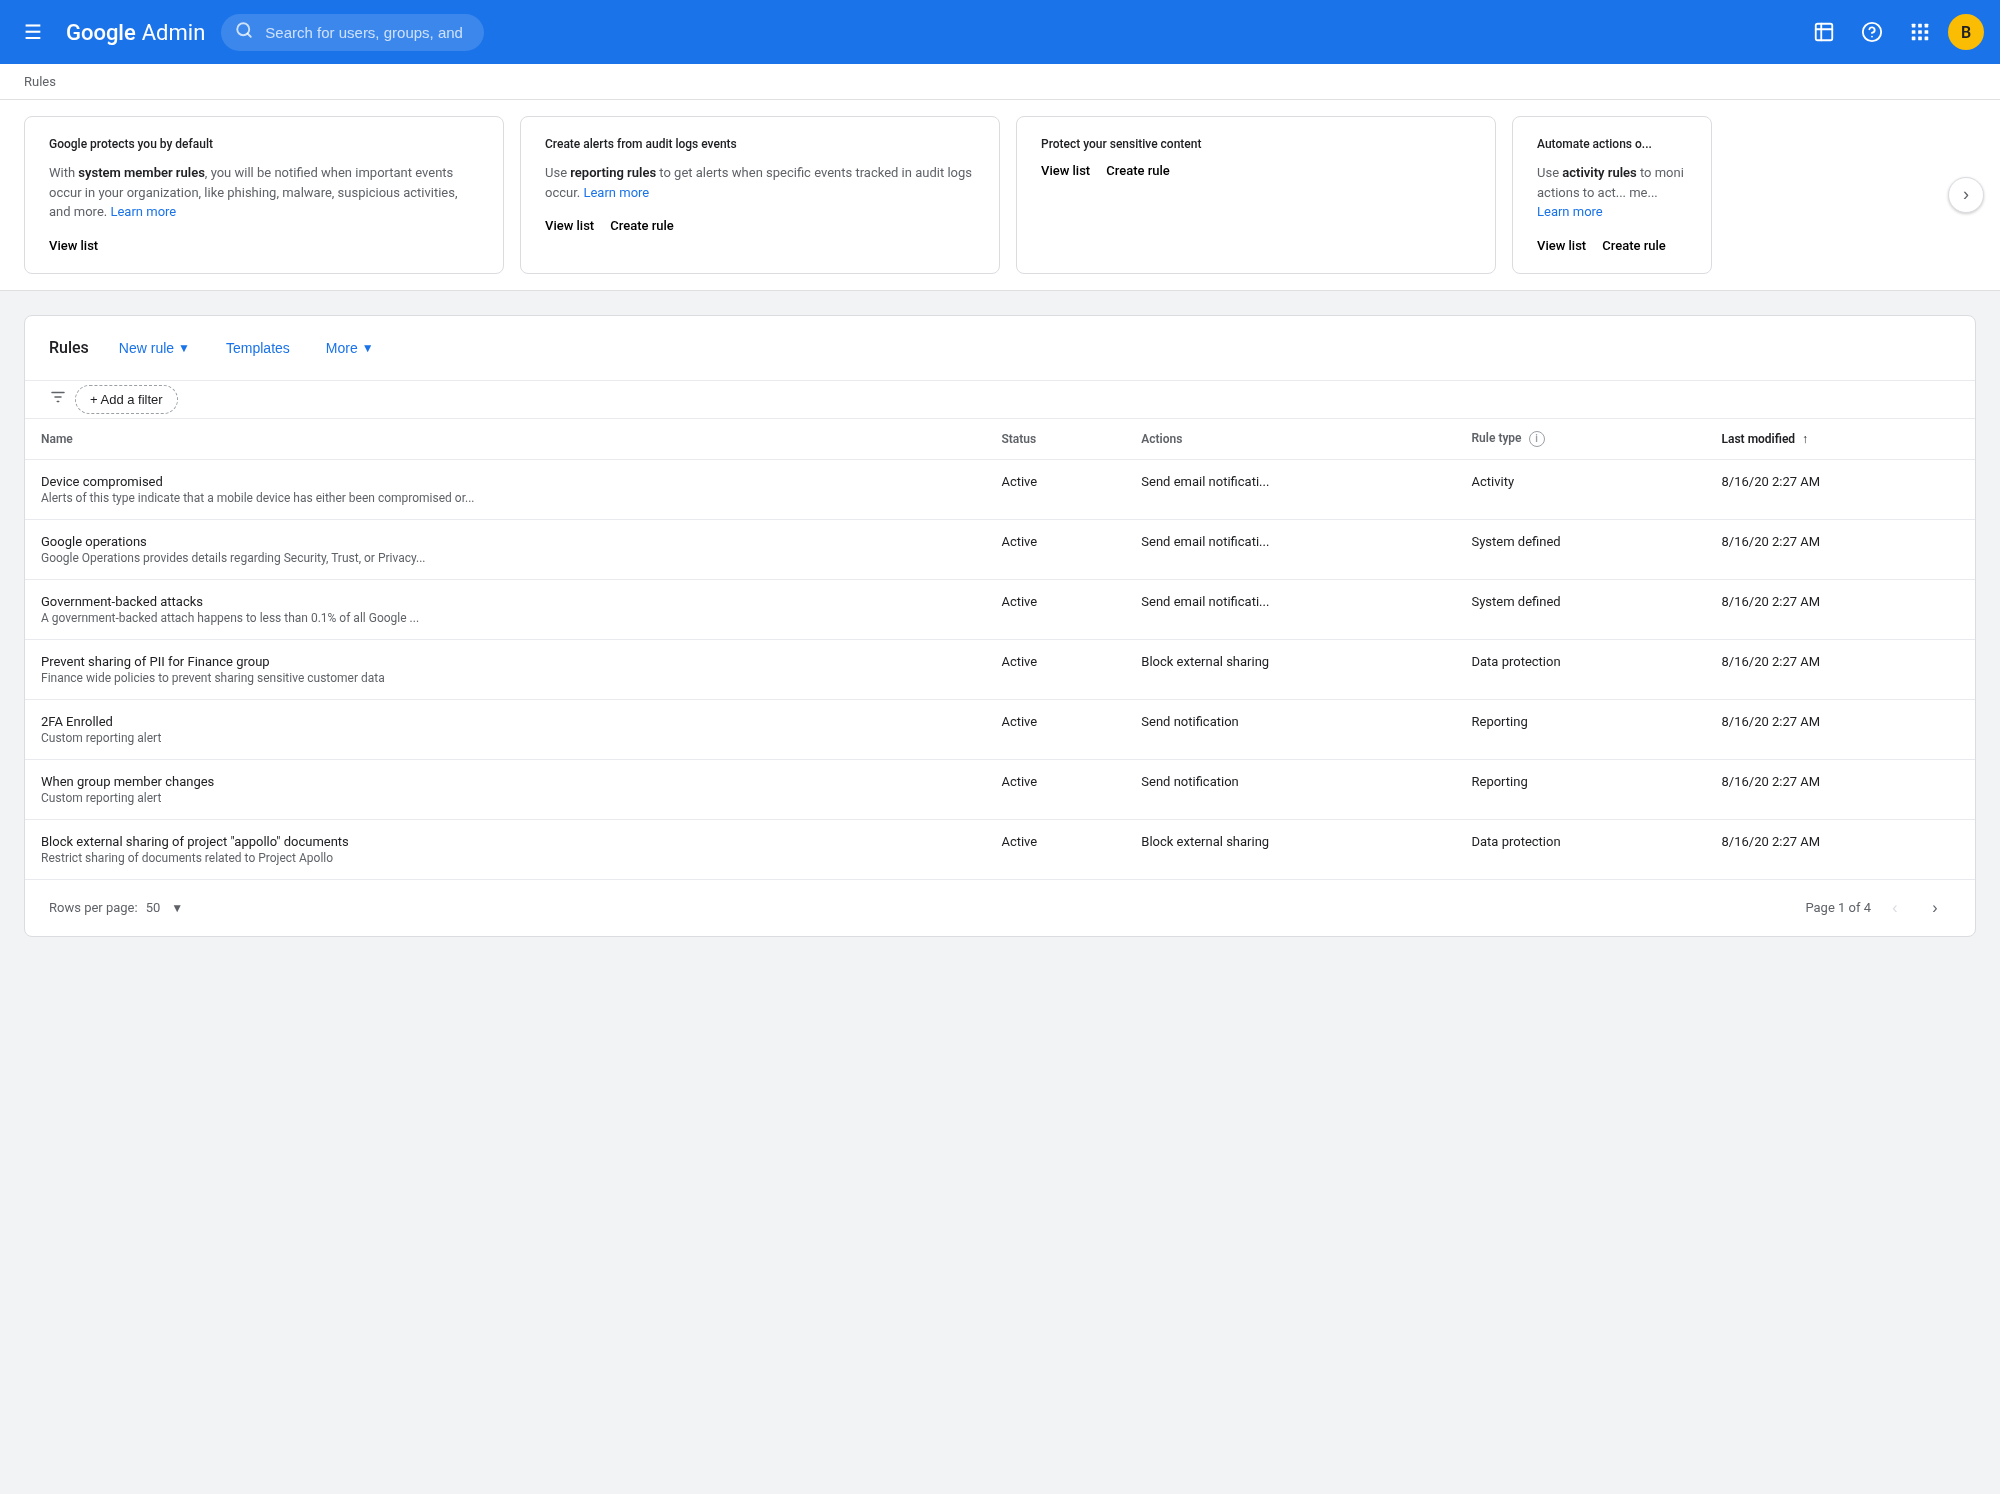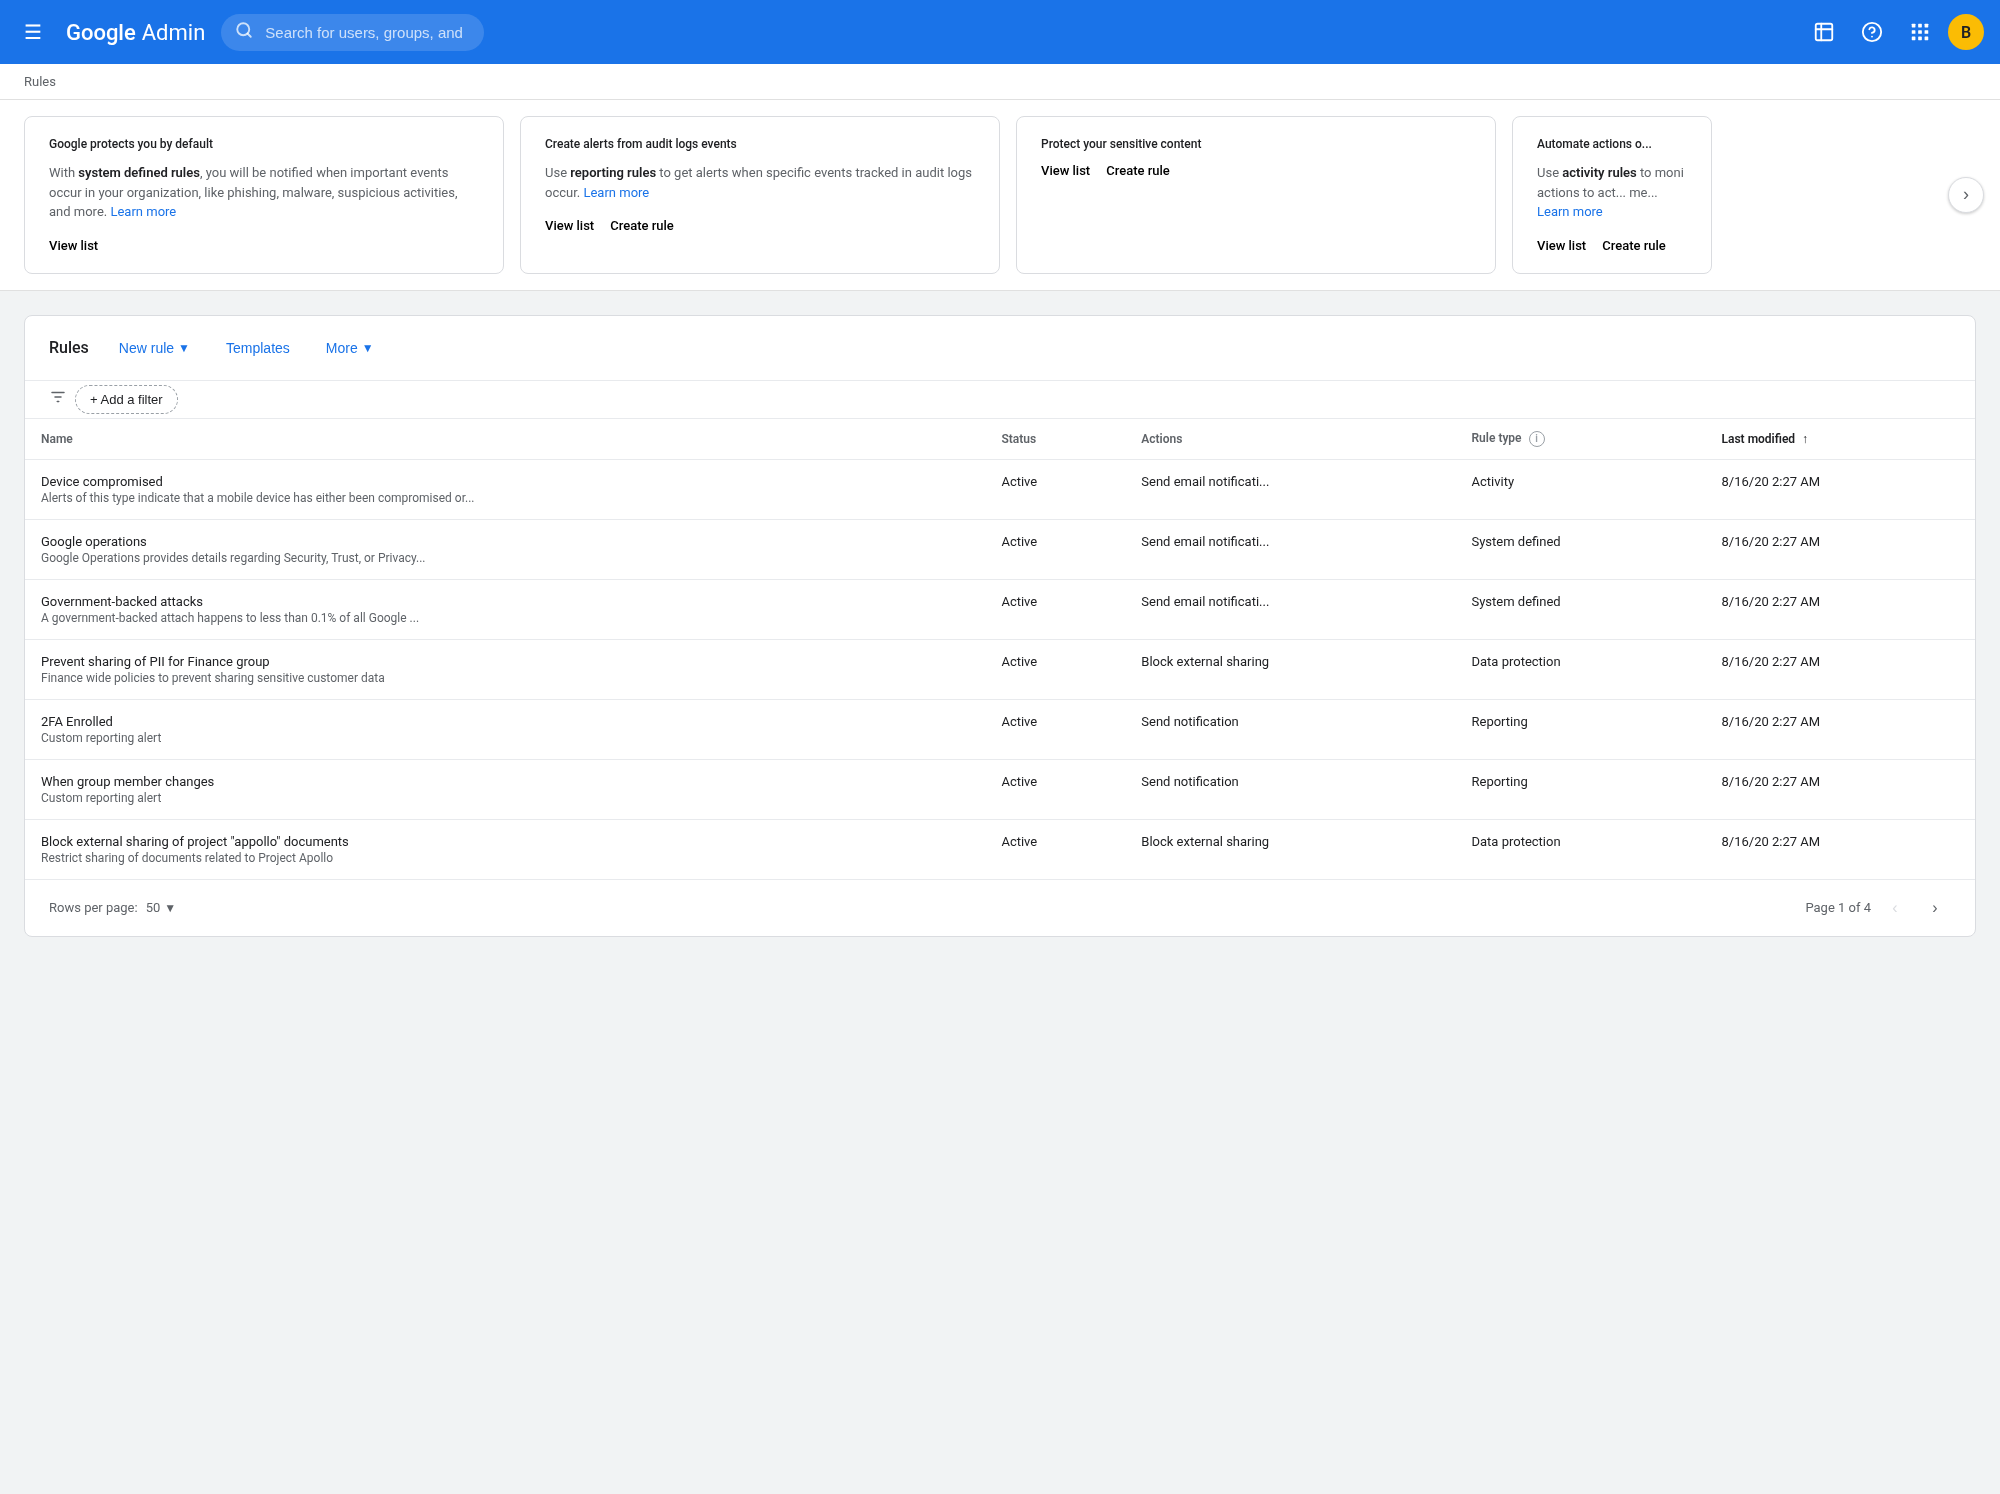--- a/index.html
+++ b/index.html
@@ -273,21 +273,21 @@
     .rows-per-page {
       display: flex;
       align-items: flex-end;
       gap: 8px;
       font-size: 13px;
       color: #5f6368;
     }
     .rows-select {
       display: flex;
       align-items: center;
-      gap: 2px;
+      gap: 9px;
       cursor: pointer;
       font-size: 13px;
     }
     .pagination {
       display: flex;
       align-items: center;
       gap: 8px;
       font-size: 13px;
       color: #5f6368;
     }
@@ -355,21 +355,21 @@
 
 <div class="breadcrumb">
   <span>Rules</span>
 </div>
 
 <div class="info-cards-container">
   <div class="info-cards-scroll">
 
     <div class="info-card">
       <h3>Google protects you by default</h3>
-      <p>With <strong>system defined rules</strong>, you will be notified when important events occur in your organization, like phishing, malware, suspicious activities, and more. <a class="learn-more">Learn more</a></p>
+      <p>With <strong>system member rules</strong>, you will be notified when important events occur in your organization, like phishing, malware, suspicious activities, and more. <a class="learn-more">Learn more</a></p>
       <div class="card-links">
         <a class="card-link">View list</a>
       </div>
     </div>
 
     <div class="info-card">
       <h3>Create alerts from audit logs events</h3>
       <p>Use <strong>reporting rules</strong> to get alerts when specific events tracked in audit logs occur. <a class="learn-more">Learn more</a></p>
       <div class="card-links">
         <a class="card-link">View list</a>

